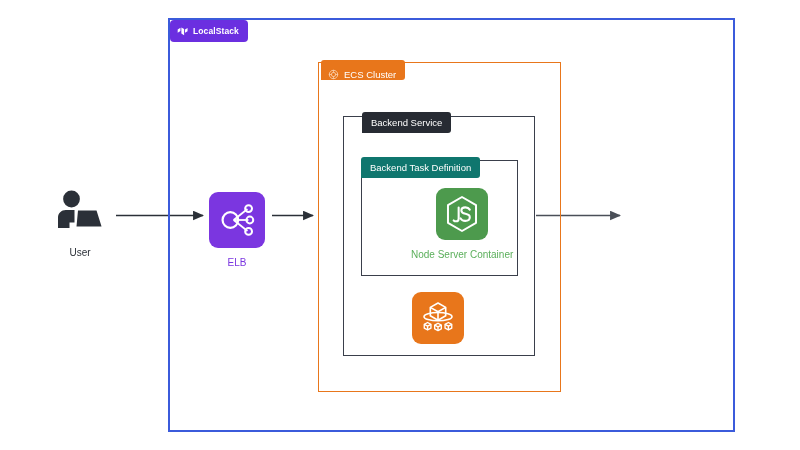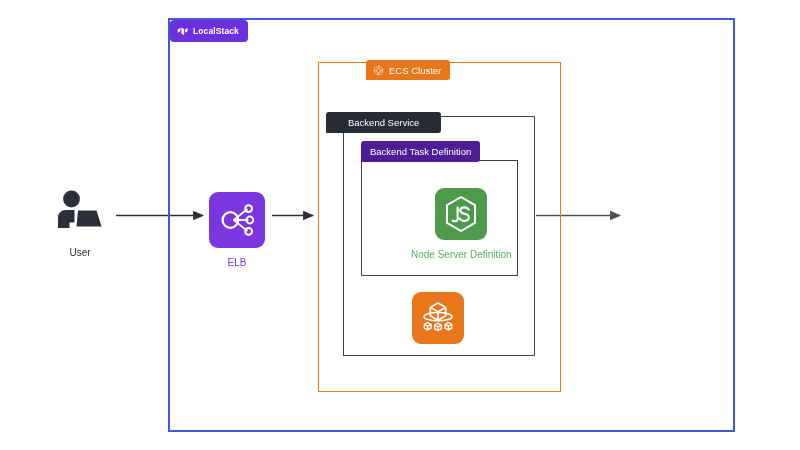--- a/index.html
+++ b/index.html
@@ -64,53 +64,52 @@
     background: transparent;
   }
   .ecs-badge {
     position: absolute;
     left: 321px;
     top: 60px;
     height: 20px;
     background: #E8761B;
     border-radius: 3px 3px 3px 0;
     display: flex;
-    align-items: center;
+    align-items: flex-end;
     gap: 5px;
     padding: 0 9px 0 7px;
     box-sizing: border-box;
-    margin-left: 45px;
   }
   .ecs-badge .ecs-text {
     color: #ffffff;
     font-size: 9.5px;
     white-space: nowrap;
   }
 
   
   .service-box {
     position: absolute;
     left: 343px;
     top: 116px;
     width: 192px;
     height: 240px;
     border: 1.4px solid #3A3F4B;
     box-sizing: border-box;
     background: transparent;
   }
   .service-badge {
     position: absolute;
-    left: 326px;
+    left: 362px;
     top: 112px;
     height: 21px;
     background: #272B33;
     border-radius: 3px 3px 3px 0;
     display: flex;
     align-items: center;
-    padding: 0 22px;
+    padding: 0 9px;
     box-sizing: border-box;
   }
   .service-badge .svc-text {
     color: #ffffff;
     font-size: 9.5px;
     white-space: nowrap;
   }
 
   
   .task-box {
@@ -119,23 +118,23 @@
     top: 160px;
     width: 157px;
     height: 116px;
     border: 1.4px solid #3A3F4B;
     box-sizing: border-box;
     background: transparent;
   }
   .task-badge {
     position: absolute;
     left: 361px;
-    top: 141px;
+    top: 157px;
     height: 21px;
-    background: #4c1d95;
+    background: #0f766e;
     border-radius: 3px 3px 3px 0;
     display: flex;
     align-items: center;
     padding: 0 9px;
     box-sizing: border-box;
   }
   .task-badge .task-text {
     color: #ffffff;
     font-size: 9.5px;
     white-space: nowrap;
@@ -279,21 +278,21 @@
   <div class="node nodejs-node">
     <div class="node-icon">
       <svg width="36" height="38" viewBox="0 0 38 42" aria-hidden="true">
         <path d="M19 2.2 L34.5 11.2 L34.5 30.8 L19 39.8 L3.5 30.8 L3.5 11.2 Z" fill="none" stroke="#ffffff" stroke-width="2.2" stroke-linejoin="round"></path>
         <path d="M15.3 13.8 L15.3 26.2 C15.3 28.1 14.1 29.1 12.4 29.1 C11.3 29.1 10.4 28.7 9.8 28.1" fill="none" stroke="#ffffff" stroke-width="2.3" stroke-linecap="round" stroke-linejoin="round"></path>
         <path d="M27.6 16.2 C26.6 14.6 24.9 13.7 22.7 13.7 C20.0 13.7 18.3 15.1 18.3 17.2
                  C18.3 19.5 20.1 20.3 22.8 20.8 C25.6 21.3 27.6 22.1 27.6 24.6
                  C27.6 26.9 25.6 28.6 22.6 28.6 C20.0 28.6 18.2 27.5 17.4 25.8" fill="none" stroke="#ffffff" stroke-width="2.3" stroke-linecap="round" stroke-linejoin="round"></path>
       </svg>
     </div>
-    <div class="node-caption">Node Server Definition</div>
+    <div class="node-caption">Node Server Container</div>
   </div>
 
   <div class="node ecsicon-node">
     <div class="node-icon">
       <svg width="38" height="38" viewBox="0 0 42 42" aria-hidden="true">
         <g fill="none" stroke="#ffffff" stroke-width="1.8" stroke-linejoin="round">
           <path d="M21 4.5 L29.5 9.3 L29.5 18.6 L21 23.4 L12.5 18.6 L12.5 9.3 Z"></path>
           <path d="M12.5 9.3 L21 14.1 L29.5 9.3"></path>
           <path d="M21 14.1 L21 23.4"></path>
         </g>

